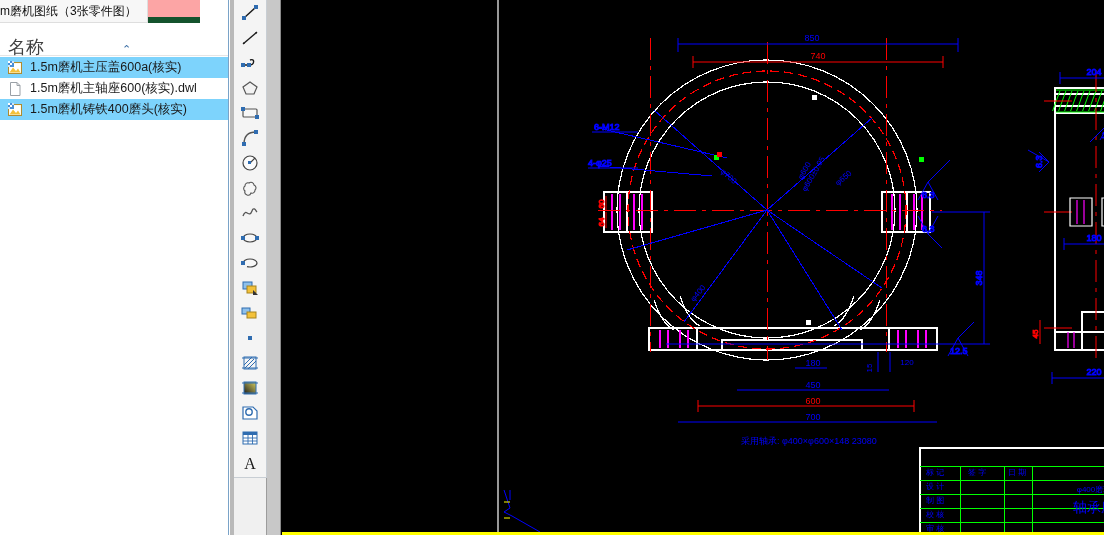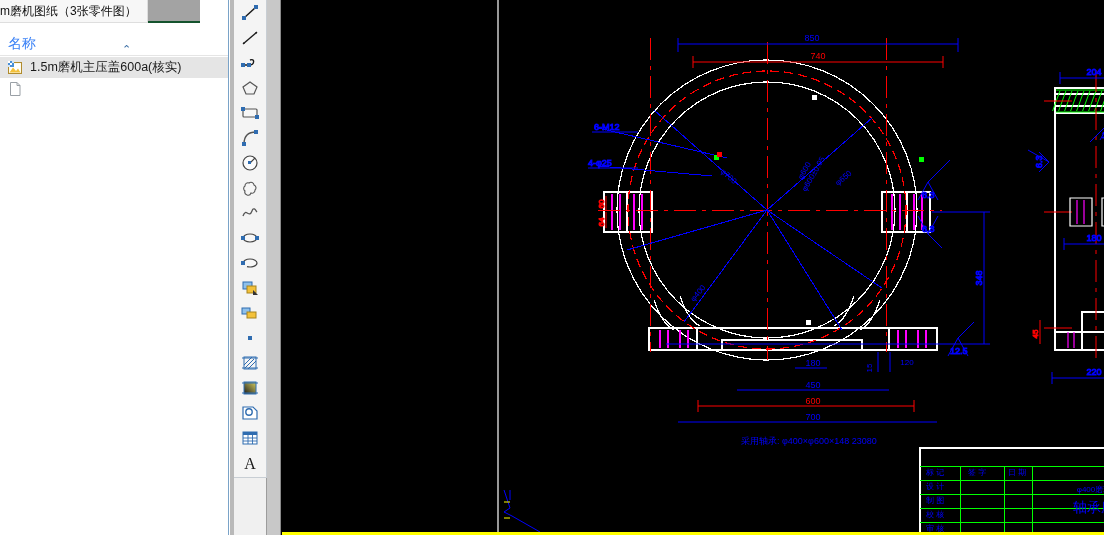--- a/index.html
+++ b/index.html
@@ -20,22 +20,22 @@
   
   #explorer {
     position: relative;
     width: 228px; height: 535px;
     background: #ffffff;
     flex: 0 0 228px;
     overflow: hidden;
   }
   .tab-strip {
     height: 23px;
-    background: #a3a3a3;
-    border-bottom: 2px solid #14532d;
+    background: #fca5a5;
+    border-bottom: 6px solid #14532d;
     position: relative;
   }
   .tab-active {
     position: absolute;
     left: -12px; top: 0;
     height: 23px;
     padding: 0 10px 0 12px;
     display: flex; align-items: center;
     background: #f7f7f7;
     border: 1px solid #dededE;
@@ -60,39 +60,39 @@
   .sort-caret {
     position: absolute;
     left: 122px; top: 21px;
     font-size: 11px;
     color: #3a6ea5;
     line-height: 1;
   }
   .col-name {
     position: absolute;
     left: 8px; top: 35px;
-    font-size: 14px;
-    color: #3b82f6;
+    font-size: 18px;
+    color: #404040;
   }
 
   #file-list {
     position: absolute;
     left: 0; top: 57px; right: 0; bottom: 0;
     background: #ffffff;
   }
   .file-row {
     display: flex;
     align-items: center;
     height: 21px;
     padding-left: 7px;
     font-size: 12.5px;
     color: #1a1a1a;
     white-space: nowrap;
   }
-  .file-row.selected { background: #e5e5e5; }
+  .file-row.selected { background: #7dd3fc; }
   .file-row .fname { margin-left: 7px; }
 
   
   .ico { width: 16px; height: 16px; position: relative; flex: 0 0 16px; }
   .ico svg { display: block; }
 
   
   #divider {
     width: 6px; height: 535px; flex: 0 0 6px;
     background: linear-gradient(to right,#ffffff 0 1px,#b9b9b9 1px 6px);
@@ -184,20 +184,36 @@
           </span>
           <span class="fname">1.5m磨机主压盖600a(核实)</span>
         </div>
         <div class="file-row">
           <span class="ico">
             <svg width="16" height="16" viewBox="0 0 16 16">
     <path d="M3.5 1.5 H10 L13 4.5 V14.5 H3.5 Z" fill="#ffffff" stroke="#9aa0a6"></path>
     <path d="M10 1.5 V4.5 H13" fill="none" stroke="#9aa0a6"></path>
   </svg>
           </span>
+          <span class="fname">1.5m磨机主轴座600(核实).dwl</span>
+        </div>
+        <div class="file-row selected">
+          <span class="ico">
+            <svg width="16" height="16" viewBox="0 0 16 16">
+    <rect x="1.5" y="2.5" width="13" height="11" fill="#fdf6d8" stroke="#b08b2e"></rect>
+    <rect x="2.5" y="3.5" width="11" height="9" fill="#ffffff"></rect>
+    <path d="M2.5 12.5 L6 7.5 L9 11 L11 8.5 L13.5 12.5 Z" fill="#f3c13a"></path>
+    <rect x="1" y="1" width="6" height="6" fill="#4a8fd6"></rect>
+    <rect x="1" y="1" width="2" height="2" fill="#ffffff"></rect>
+    <rect x="5" y="1" width="2" height="2" fill="#cfe4f7"></rect>
+    <rect x="3" y="3" width="2" height="2" fill="#ffffff"></rect>
+    <rect x="1" y="5" width="2" height="2" fill="#cfe4f7"></rect>
+  </svg>
+          </span>
+          <span class="fname">1.5m磨机铸铁400磨头(核实)</span>
         </div>
       </div>
   </div>
 
   <div id="divider"></div>
 
   <div id="cad">
 
     <div id="toolbar">
       <div id="toolbar-inner">

